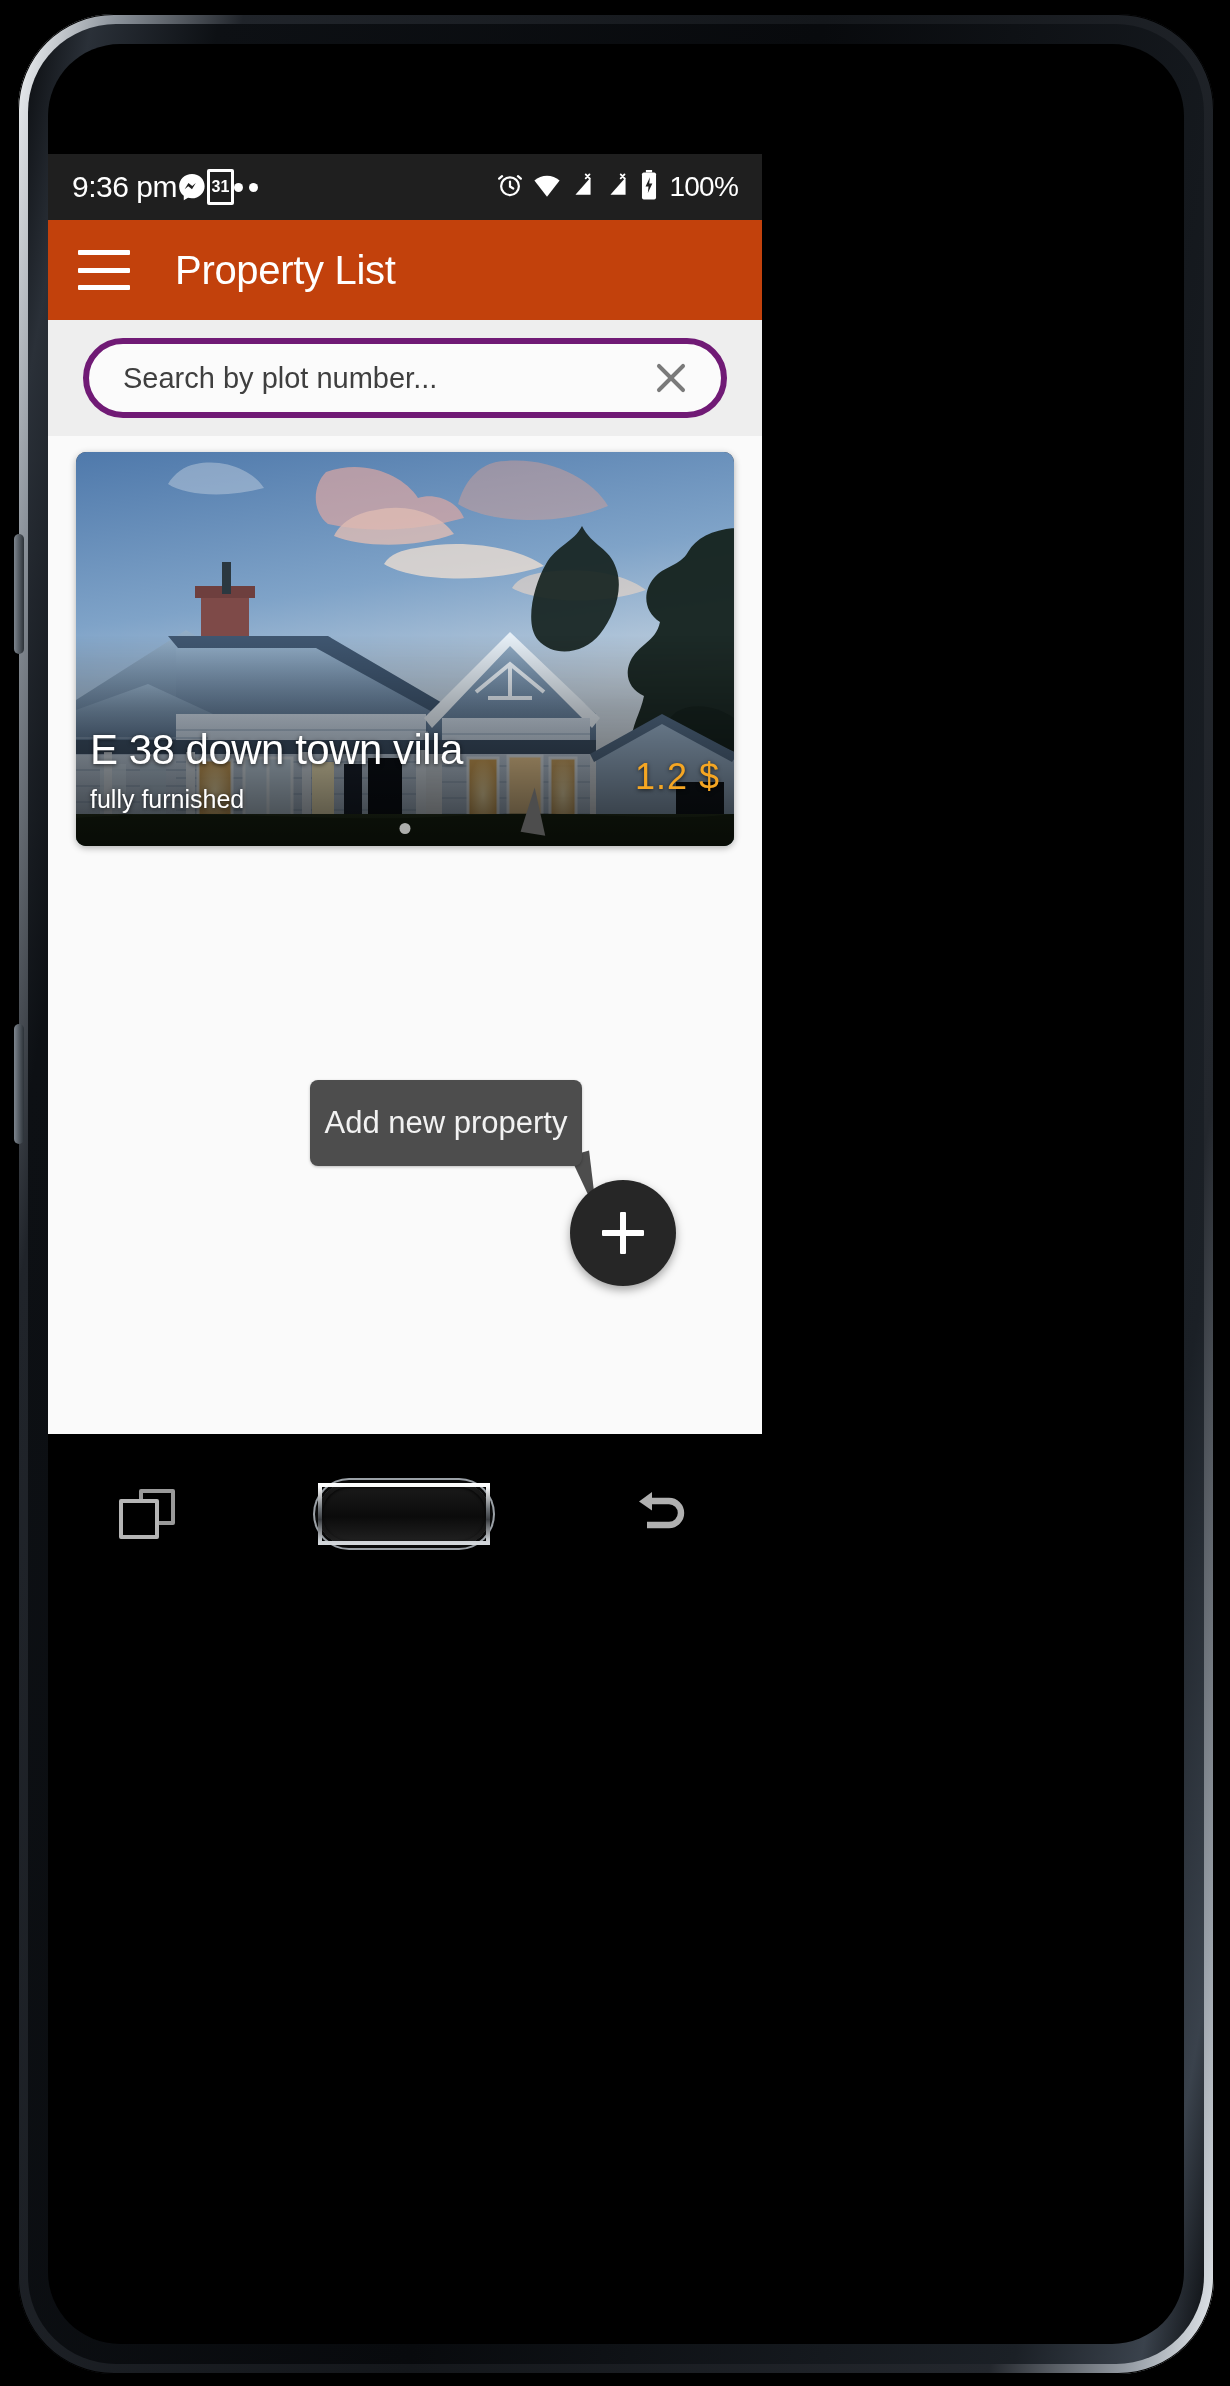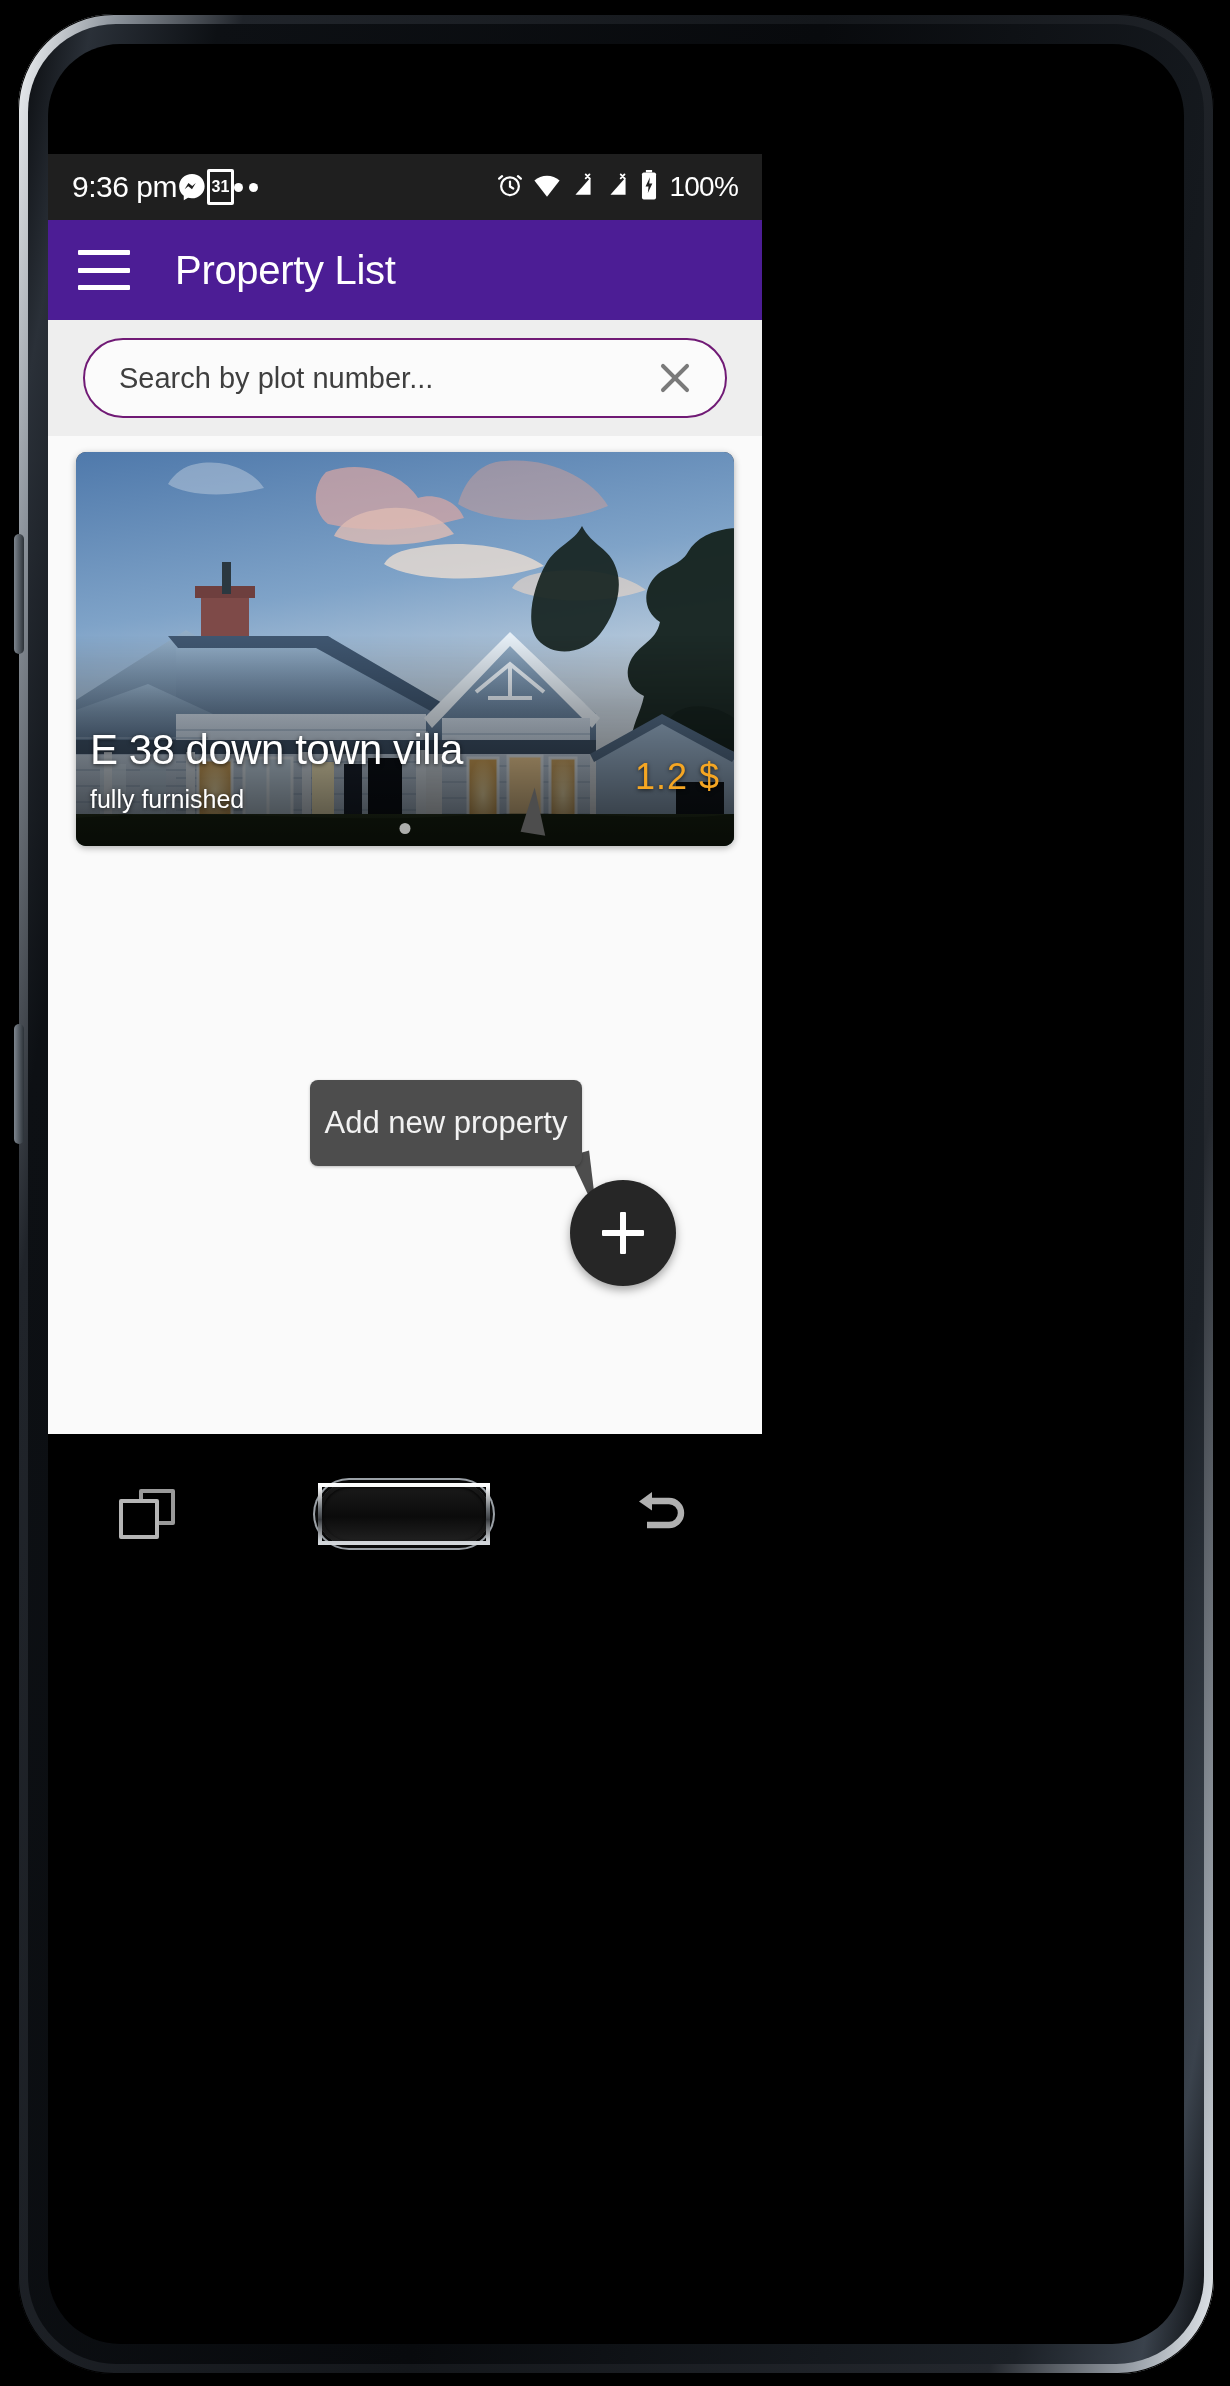--- a/index.html
+++ b/index.html
@@ -72,21 +72,21 @@
     position:absolute; inset:0; display:flex; align-items:center; justify-content:center;
     font-size: 16px; font-weight: bold; color: #fff; line-height:1;
   }
   .dots-icon { display:flex; gap:6px; align-items:center; }
   .dots-icon i { width: 9px; height: 9px; border-radius: 50%; background:#fff; display:block; }
 
   
   #app-bar {
     position: absolute; left: 0; top: 66px;
     width: 714px; height: 100px;
-    background: #4c1d95;
+    background: #c2410c;
     display: flex; align-items: center;
     padding-left: 30px;
   }
   #menu-button {
     width: 52px; height: 40px;
     display: flex; flex-direction: column; justify-content: space-between;
     cursor: pointer;
   }
   #menu-button span { display:block; height: 5px; background: #fff; border-radius: 1px; }
   #app-bar-title {
@@ -98,21 +98,21 @@
   
   #search-area {
     position: absolute; left: 0; top: 166px;
     width: 714px; height: 116px;
     background: #eeeeee;
     display: flex; align-items: center; justify-content: center;
   }
   #search-field {
     width: 644px; height: 80px;
     background: #fbfbfb;
-    border: 2px solid #701a75;
+    border: 6px solid #701a75;
     border-radius: 42px;
     display: flex; align-items: center;
     padding: 0 26px 0 34px;
   }
   #search-input {
     flex: 1; border: none; outline: none; background: transparent;
     font-family: "Liberation Sans", sans-serif;
     font-size: 29px; color: #3b3b3b;
   }
   #search-input::placeholder { color: #3f3f3f; opacity: 1; }

